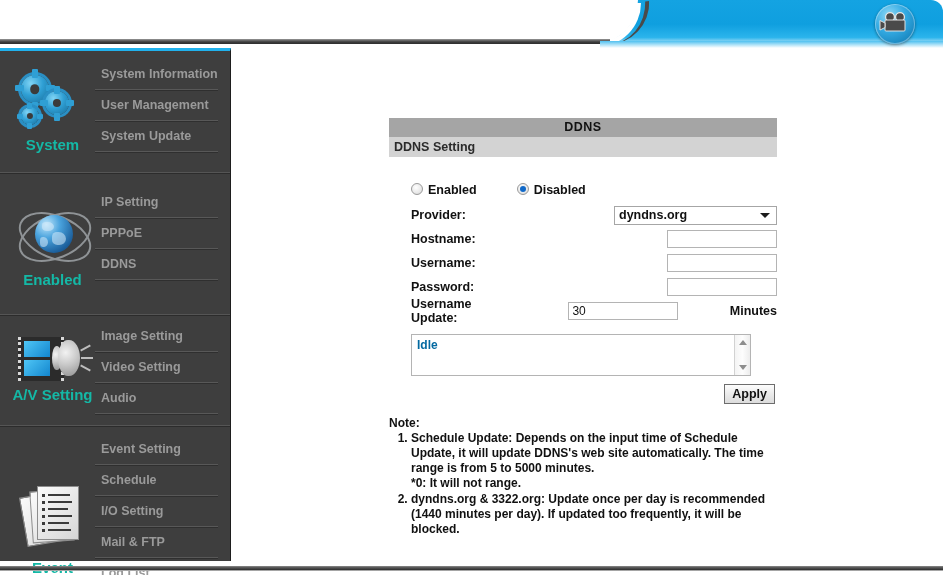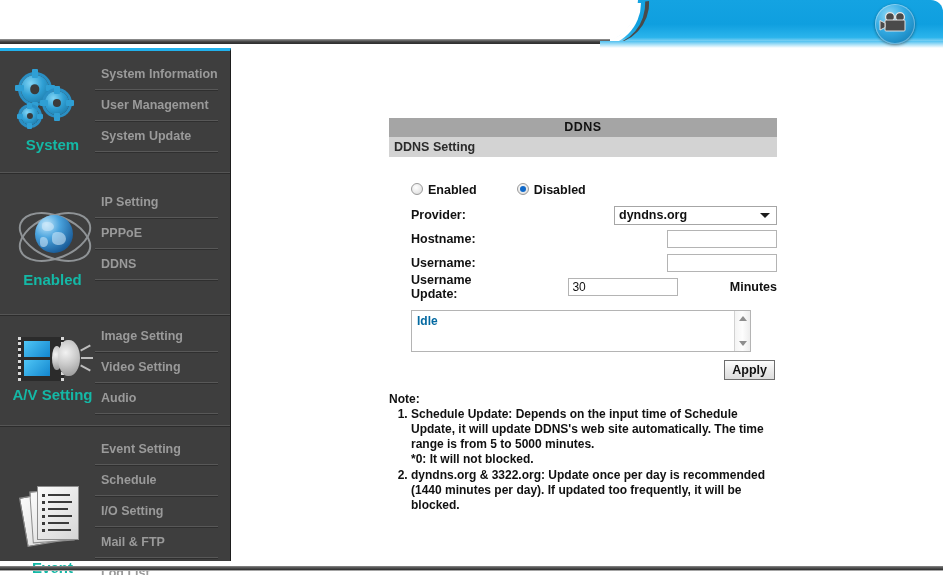--- a/index.html
+++ b/index.html
@@ -521,20 +521,24 @@
       <div class="field-row">
         <span class="field-label">Hostname:</span>
         <input class="txt w118" type="text" value="" style="">
       </div>
 
       <div class="field-row">
         <span class="field-label">Username:</span>
         <input class="txt w118" type="text" value="" style="">
       </div>
 
+      <div class="field-row">
+        <span class="field-label">Password:</span>
+        <input class="txt w118" type="password" value="" style="">
+      </div>
 
       <div class="field-row">
         <span class="field-label">Username Update:</span>
         <input class="txt w118" type="text" value="30" style="">
         <span class="unit">Minutes</span>
       </div>
 
     </div>
 
 
@@ -550,21 +554,21 @@
 
     <div id="apply-row">
       <button id="apply-btn">Apply</button>
     </div>
 
     <div id="note">
       <div class="note-head">Note:</div>
       <ol class="notes">
         <li>
           <span>Schedule Update: Depends on the input time of Schedule Update, it will update DDNS's web site automatically. The time range is from 5 to 5000 minutes.</span>
-          <span class="subnote">*0: It will not blocked.</span>
+          <span class="subnote">*0: It will not range.</span>
         </li>
         <li>dyndns.org &amp; 3322.org: Update once per day is recommended (1440 minutes per day). If updated too frequently, it will be blocked.</li>
       </ol>
     </div>
 
   </div>
 </div>
 
 <div id="footer-rule"></div>
 

